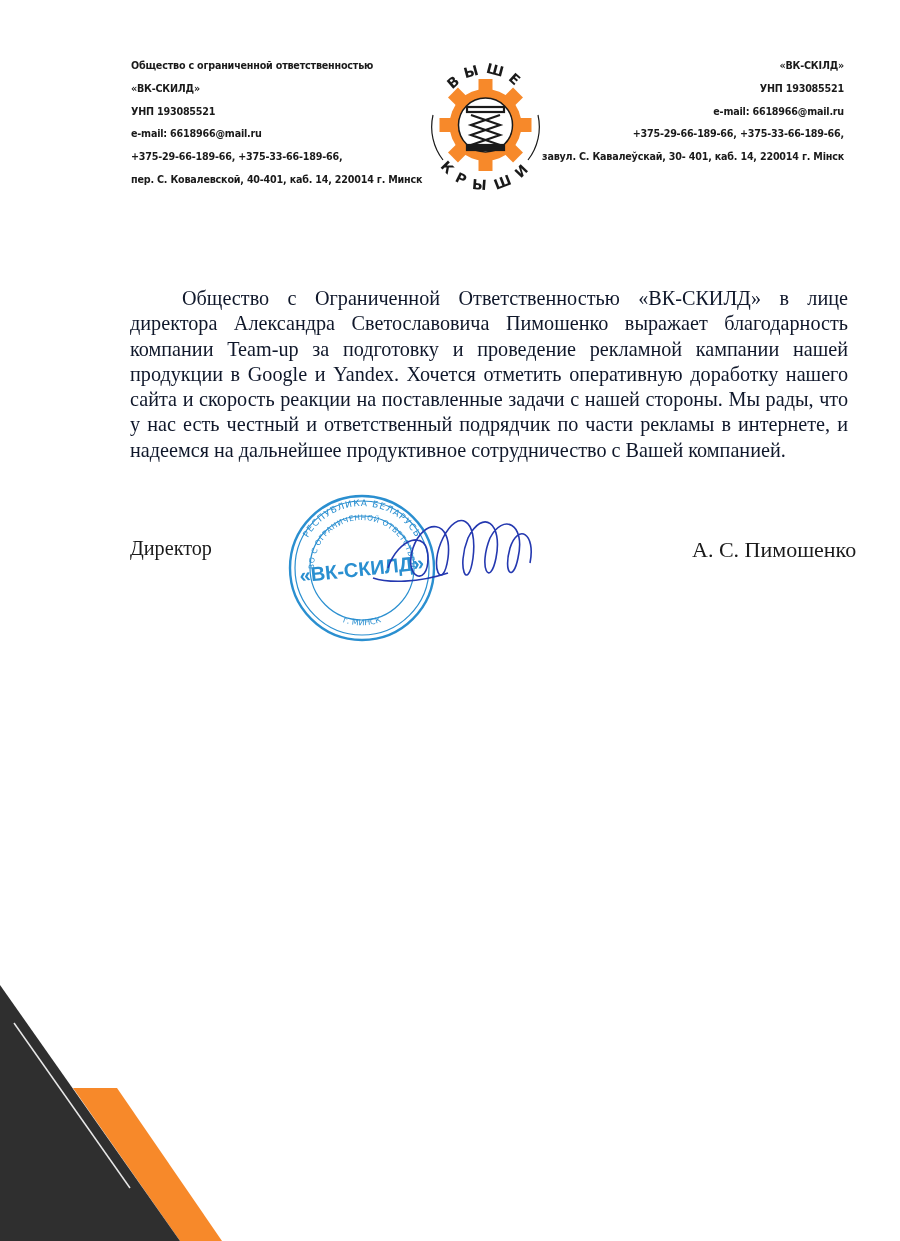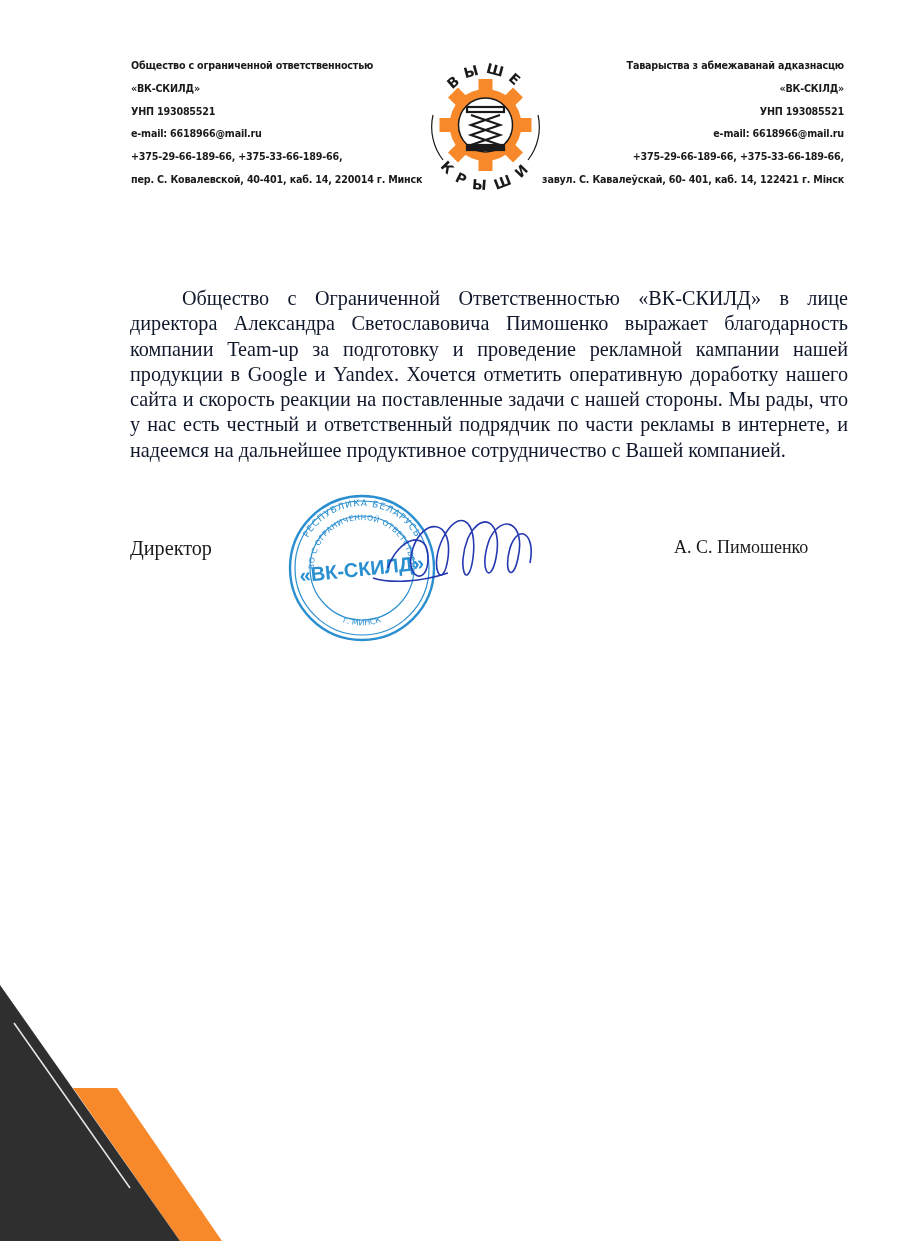--- a/index.html
+++ b/index.html
@@ -4,21 +4,21 @@
 <style>
   html, body { margin: 0; padding: 0; }
   body { width: 900px; height: 1241px; background: #ffffff; position: relative; overflow: hidden; }
   .hdr { position: absolute; top: 55px; font-family: "DejaVu Sans", sans-serif; font-weight: bold; font-size: 9.6px; color: #1a1a1a; letter-spacing: -0.2px; }
   .hdr div { height: 22.8px; line-height: 22.8px; white-space: nowrap; }
   .hdr-left { left: 131px; text-align: left; }
   .hdr-right { right: 56px; text-align: right; }
   .logo { position: absolute; left: 423px; top: 45px; width: 125px; height: 160px; }
   .body-text { position: absolute; left: 130px; top: 286px; width: 718px; font-family: "Liberation Serif", serif; font-size: 20.2px; line-height: 25.3px; color: #0f172a; text-align: justify; text-indent: 52px; }
   .sig-title { position: absolute; left: 130px; top: 537px; font-family: "Liberation Serif", serif; font-size: 20.2px; color: #1a1a1a; }
-  .sig-name { position: absolute; left: 674px; top: 537px; font-family: "Liberation Serif", serif; font-size: 18px; color: #1a1a1a; }
+  .sig-name { position: absolute; left: 692px; top: 537px; font-family: "Liberation Serif", serif; font-size: 22px; color: #1a1a1a; }
   .stamp { position: absolute; left: 278px; top: 488px; width: 260px; height: 160px; }
   .corner { position: absolute; left: 0; top: 960px; width: 260px; height: 281px; }
 </style>
 </head>
 <body>
 
 <div class="hdr hdr-left">
   <div>Общество с ограниченной ответственностью</div>
   <div>«ВК-СКИЛД»</div>
   <div>УНП 193085521</div>
@@ -56,26 +56,25 @@
   <path d="M 115 70 A 54 54 0 0 1 105 115" stroke="#1a1a1a" stroke-width="1.2" fill="none"></path>
   <text font-family="DejaVu Sans, sans-serif" font-weight="bold" font-size="14" fill="#1a1a1a" letter-spacing="6">
     <textPath href="#arcTop" startOffset="50%" text-anchor="middle">ВЫШЕ</textPath>
   </text>
   <text font-family="DejaVu Sans, sans-serif" font-weight="bold" font-size="14" fill="#1a1a1a" letter-spacing="5">
     <textPath href="#arcBot" startOffset="50%" text-anchor="middle" dominant-baseline="hanging">КРЫШИ</textPath>
   </text>
 </svg>
 
 <div class="hdr hdr-right">
-  <div>Таварыства з абмежаванай адказнасцю</div>
   <div>«ВК-СКІЛД»</div>
   <div>УНП 193085521</div>
   <div>e-mail: 6618966@mail.ru</div>
   <div>+375-29-66-189-66, +375-33-66-189-66,</div>
-  <div>завул. С. Кавалеўскай, 60- 401, каб. 14, 122421 г. Мінск</div>
+  <div>завул. С. Кавалеўскай, 30- 401, каб. 14, 220014 г. Мінск</div>
 </div>
 
 <p class="body-text" style="margin:0;">Общество с Ограниченной Ответственностью «ВК-СКИЛД» в лице директора Александра Светославовича Пимошенко выражает благодарность компании Team-up за подготовку и проведение рекламной кампании нашей продукции в Google и Yandex. Хочется отметить оперативную доработку нашего сайта и скорость реакции на поставленные задачи с нашей стороны. Мы рады, что у нас есть честный и ответственный подрядчик по части рекламы в интернете, и надеемся на дальнейшее продуктивное сотрудничество с Вашей компанией.</p>
 
 <svg class="stamp" viewBox="0 0 260 160">
   <defs>
     <path id="stampTop" d="M 22 80 A 62 62 0 0 1 146 80"></path>
     <path id="stampInner" d="M 36 80 A 48 48 0 1 1 132 80"></path>
     <path id="stampBot" d="M 40 118 A 60 60 0 0 0 128 118"></path>
   </defs>

